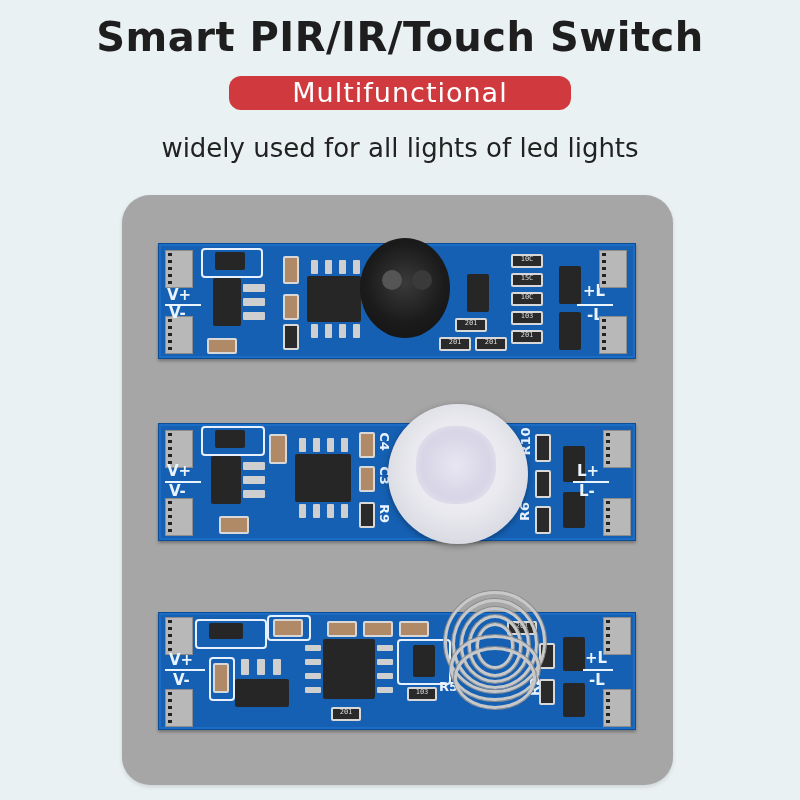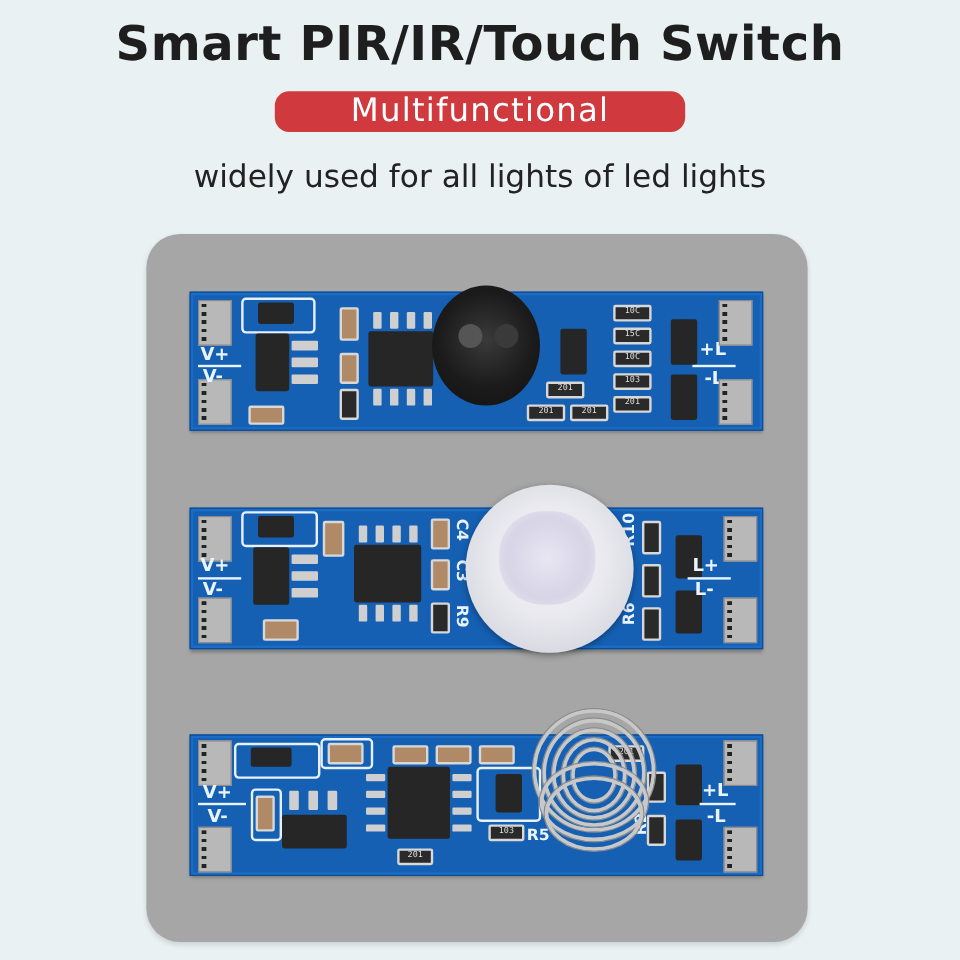--- a/index.html
+++ b/index.html
@@ -153,21 +153,21 @@
   <div class="pin" style="left:218px;top:46px;width:16px;height:6px;"></div>
   <div class="pin" style="left:218px;top:60px;width:16px;height:6px;"></div>
   <div class="pin" style="left:218px;top:74px;width:16px;height:6px;"></div>
   <div class="cap" style="left:168px;top:8px;width:26px;height:12px;"></div>
   <div class="cap" style="left:204px;top:8px;width:26px;height:12px;"></div>
   <div class="cap" style="left:240px;top:8px;width:26px;height:12px;"></div>
   <div class="smd" style="left:172px;top:94px;width:26px;height:10px;">201</div>
   <div class="outline" style="left:238px;top:26px;width:50px;height:42px;"></div>
   <div class="chip" style="left:254px;top:32px;width:22px;height:32px;"></div>
   <div class="smd" style="left:248px;top:74px;width:26px;height:10px;">103</div>
-  <span class="pcb-label" style="left:280px;top:76px;text-align:right;">R5</span>
+  <span class="pcb-label" style="left:280px;top:66px;text-align:right;">R5</span>
   <span class="pcb-label" style="left:366px;top:66px;transform:rotate(-90deg);">R2</span>
   <div class="smd" style="left:348px;top:8px;width:26px;height:10px;">201</div>
   <div class="smd" style="left:380px;top:30px;width:12px;height:22px;"></div>
   <div class="smd" style="left:380px;top:66px;width:12px;height:22px;"></div>
   <div class="chip" style="left:404px;top:24px;width:22px;height:34px;"></div>
   <div class="chip" style="left:404px;top:70px;width:22px;height:34px;"></div>
   <span class="silk" style="left:426px;top:36px;">+L</span>
   <div class="hline" style="left:424px;top:56px;width:30px;"></div>
   <span class="silk" style="left:430px;top:58px;">-L</span>
   <div class="pad" style="left:444px;top:4px;"></div>

